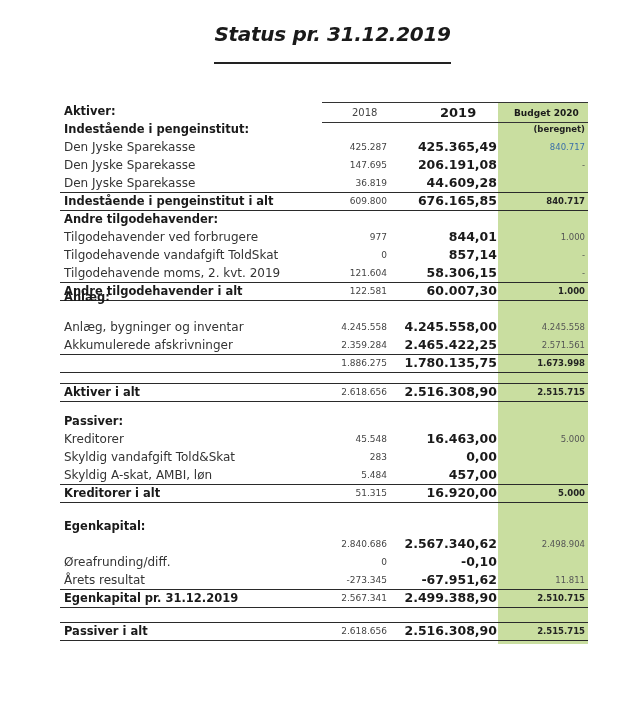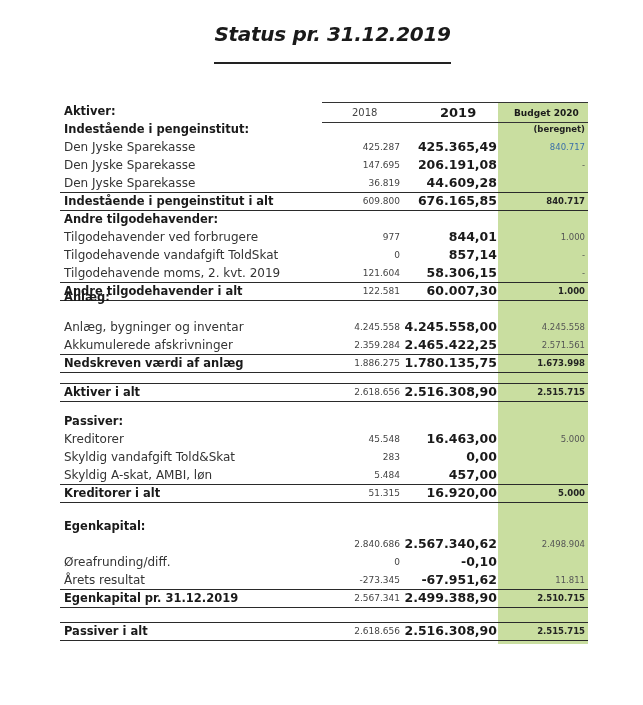--- a/index.html
+++ b/index.html
@@ -8,21 +8,21 @@
   .title { position:absolute; left:0; width:643px; top:22px; text-align:center;
            font-family:"DejaVu Sans", sans-serif; font-weight:bold; font-style:italic;
            font-size:20px; letter-spacing:-0.3px; }
   .title span { border-bottom:2px solid #222; padding-bottom:16px;margin-left:22px; }
   .green { position:absolute; left:498px; width:90px; top:102px; height:542px;
            background:#c9dea0; }
   .hdr-line { position:absolute; height:0; border-top:1.5px solid #333; }
   .row { position:absolute; left:0; width:643px; height:18px; }
   .lbl { position:absolute; left:64px; font-size:12px; line-height:18px; white-space:nowrap; color:#333; }
   .lbl.b { font-weight:bold; color:#1a1a1a; font-size:11.5px; }
-  .c18 { position:absolute; right:243px; font-size:9px; line-height:18px; color:#444; text-align:right; }
+  .c18 { position:absolute; right:256px; font-size:9px; line-height:18px; color:#444; text-align:right; }
   .c19 { position:absolute; right:146px; font-size:12.5px; font-weight:bold; line-height:18px; text-align:right; color:#1a1a1a; }
   .cb { position:absolute; right:58px; font-size:8.5px; line-height:18px; color:#555; text-align:right; }
   .cb.b { font-weight:bold; color:#222; }
   .cb.blue { color:#3a6fa8; }
   .line { position:absolute; left:60px; width:528px; height:0; border-top:1.5px solid #2a2a2a; }
   .hdr { position:absolute; top:104px; height:18px; line-height:18px; }
 </style>
 </head>
 <body>
 
@@ -121,21 +121,20 @@
       <span class="cb">4.245.558</span>
     </div>
     <div class="row" style="top: 336px;">
       <span class="lbl">Akkumulerede afskrivninger</span>
       <span class="c18">2.359.284</span>
       <span class="c19">2.465.422,25</span>
       <span class="cb">2.571.561</span>
     </div>
     <div class="line" style="top: 354px;"></div>
     <div class="row" style="top: 354px;">
-      <span class="lbl b">Nedskreven værdi af anlæg</span>
       <span class="c18">1.886.275</span>
       <span class="c19">1.780.135,75</span>
       <span class="cb b">1.673.998</span>
     </div>
     <div class="line" style="top: 372px;"></div>
     <div class="row" style="top: 383px;">
       <span class="lbl b">Aktiver i alt</span>
       <span class="c18">2.618.656</span>
       <span class="c19">2.516.308,90</span>
       <span class="cb b">2.515.715</span>

